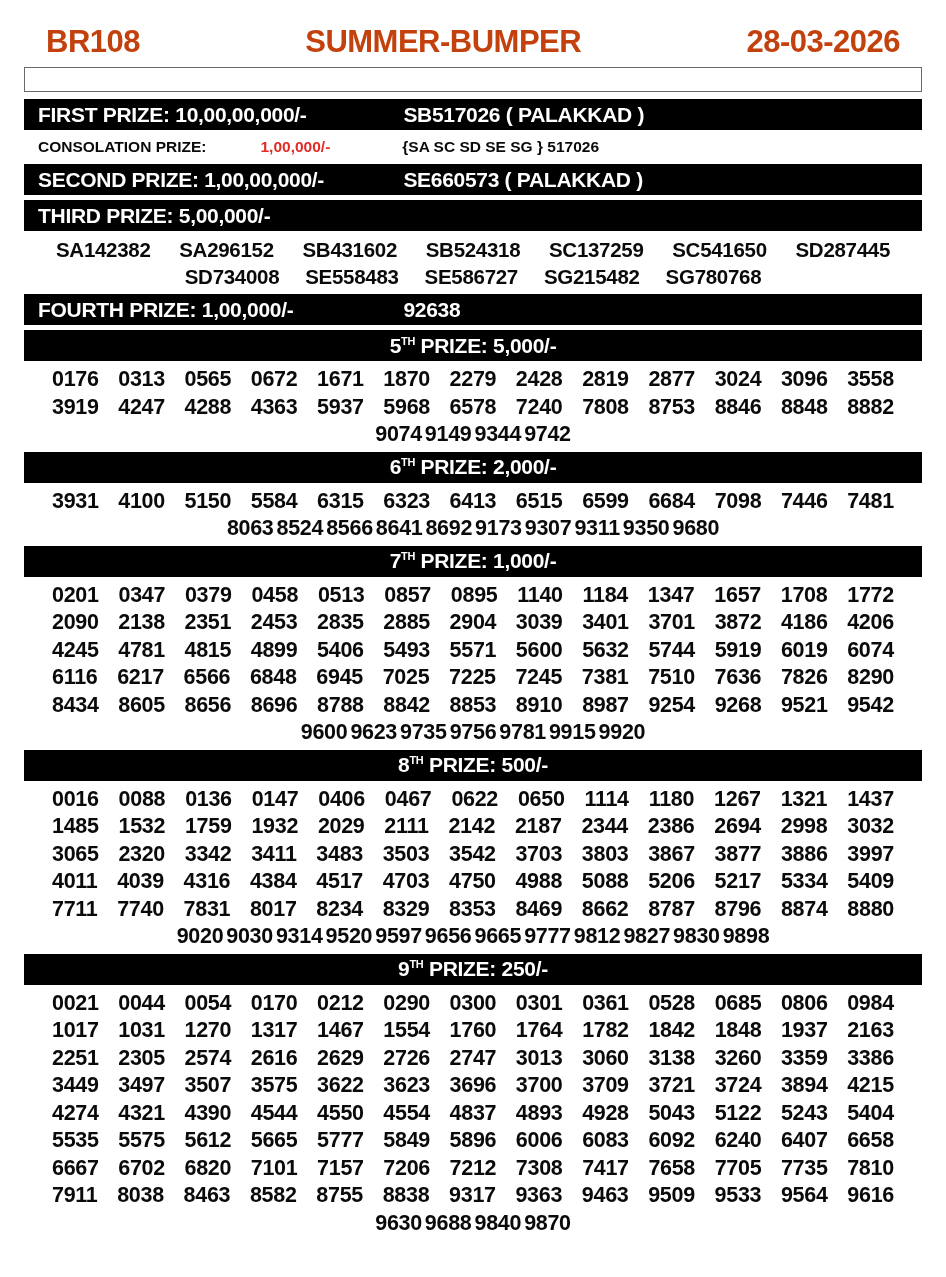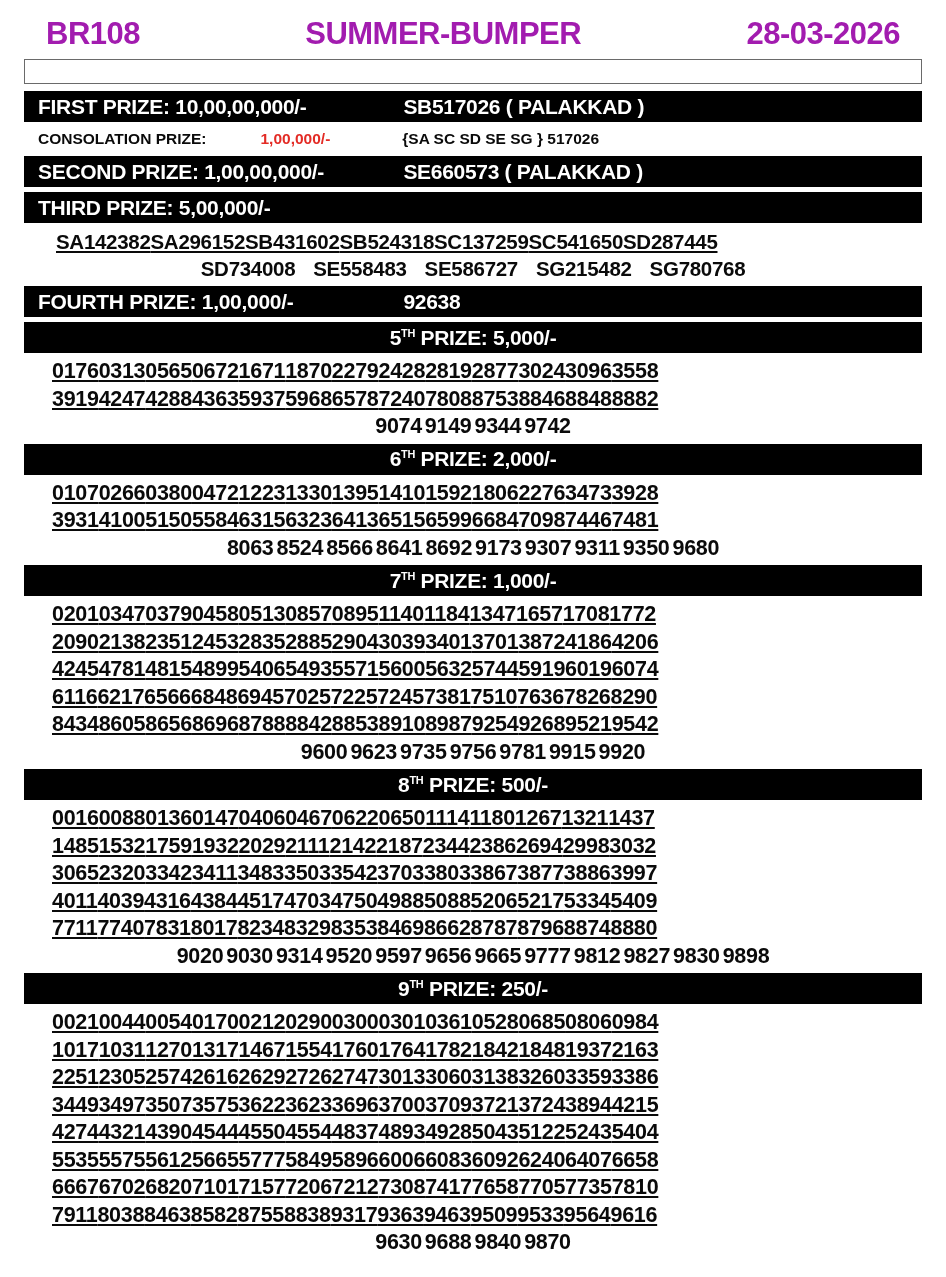--- a/index.html
+++ b/index.html
@@ -1,32 +1,32 @@
 <!DOCTYPE html>
 <html><head>
 <meta charset="utf-8">
 <style>
   html,body{margin:0;padding:0;background:#ffffff;}
   .page{width:946px;height:1277px;background:#ffffff;font-family:"Liberation Sans",sans-serif;overflow:hidden;box-sizing:border-box;}
-  .topbar{display:flex;justify-content:space-between;align-items:baseline;padding:16px 46px 4px 46px;font-size:31px;font-weight:bold;letter-spacing:-0.5px;color:#a21caf;}
+  .topbar{display:flex;justify-content:space-between;align-items:baseline;padding:24px 46px 4px 46px;font-size:31px;font-weight:bold;letter-spacing:-0.5px;color:#c2410c;}
   .emptybox{height:23px;border:1px solid #6a6a6a;margin:3px 24px 7px 24px;background:#fff;}
   .bar{background:#000;color:#fff;margin:0 24px 5px 24px;height:31px;display:flex;align-items:center;font-size:21px;font-weight:bold;letter-spacing:-0.3px;box-sizing:border-box;}
   .leftbar{padding:0 14px;}
   .centerbar{justify-content:center;}
   .plabel{display:inline-block;width:42%;white-space:nowrap;}
   .pwinner{white-space:nowrap;}
   .consolation{margin:1px 24px 6px 24px;padding:0 14px;height:23px;display:flex;align-items:center;font-size:15.5px;font-weight:bold;color:#0a0a0a;white-space:nowrap;gap:48px;}
   .consolation .amt{color:#e32b25;margin:0 6px 0 6px;}
   .consolation .ser{margin-left:18px;}
   .numsection{margin-bottom:3px;}
   .numrow{display:flex;align-items:center;height:27.5px;margin:0 24px;padding:0 28px;font-size:21.5px;font-weight:bold;letter-spacing:-0.3px;color:#0a0a0a;white-space:nowrap;}
-  .numrow.full{justify-content:flex-start;text-decoration:underline;}
+  .numrow.full{justify-content:space-between;}
   .numrow.part{justify-content:center;gap:3px;}
   .third-rows .numrow{font-size:20.5px;padding:0 32px;}
-  .third-rows .numrow.part{gap:18px;}
+  .third-rows .numrow.part{gap:26px;}
   sup{font-size:0.52em;line-height:0;}
 </style>
 </head>
 <body>
 
 <div class="page">
 
   <div class="topbar">
     <span>BR108</span>
     <span>SUMMER-BUMPER</span>
@@ -119,35 +119,20 @@
           <span class="num">9149</span>
           <span class="num">9344</span>
           <span class="num">9742</span>
         </div>
       </div>
       <div class="bar centerbar">
         <span><span>6</span><sup>TH</sup><span>&nbsp;PRIZE: 2,000/-</span></span>
       </div>
       <div class="numsection">
         <div class="numrow full">
-          <span class="num">0107</span>
-          <span class="num">0266</span>
-          <span class="num">0380</span>
-          <span class="num">0472</span>
-          <span class="num">1223</span>
-          <span class="num">1330</span>
-          <span class="num">1395</span>
-          <span class="num">1410</span>
-          <span class="num">1592</span>
-          <span class="num">1806</span>
-          <span class="num">2276</span>
-          <span class="num">3473</span>
-          <span class="num">3928</span>
-        </div>
-        <div class="numrow full">
           <span class="num">3931</span>
           <span class="num">4100</span>
           <span class="num">5150</span>
           <span class="num">5584</span>
           <span class="num">6315</span>
           <span class="num">6323</span>
           <span class="num">6413</span>
           <span class="num">6515</span>
           <span class="num">6599</span>
           <span class="num">6684</span>

